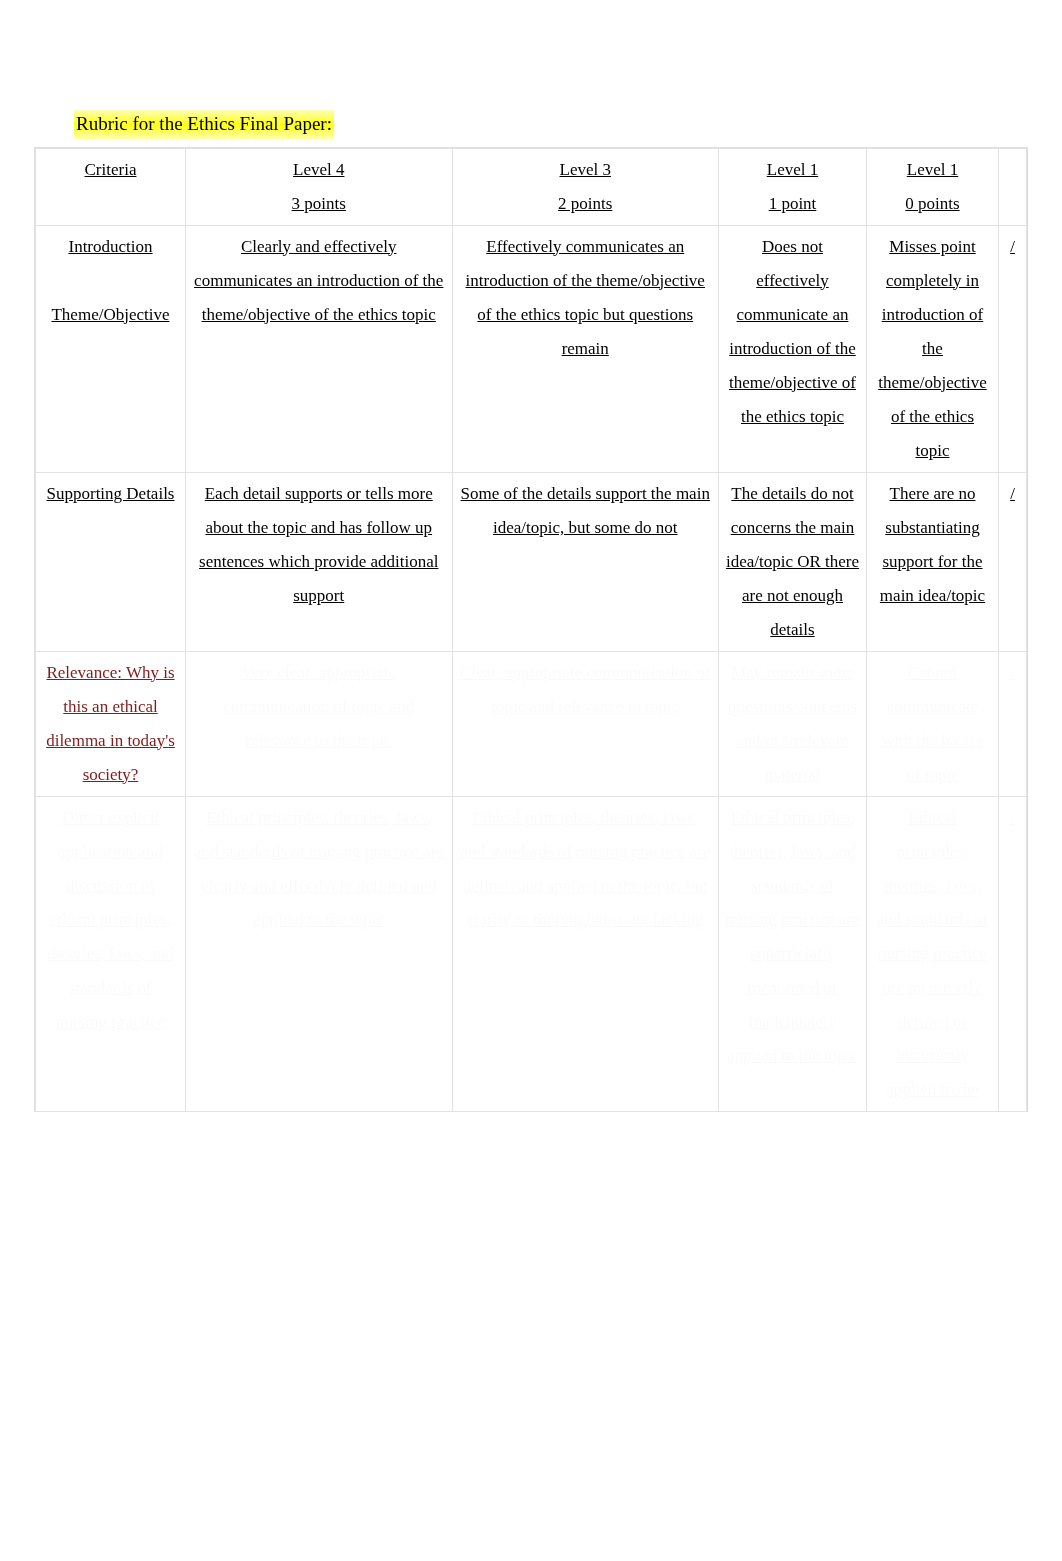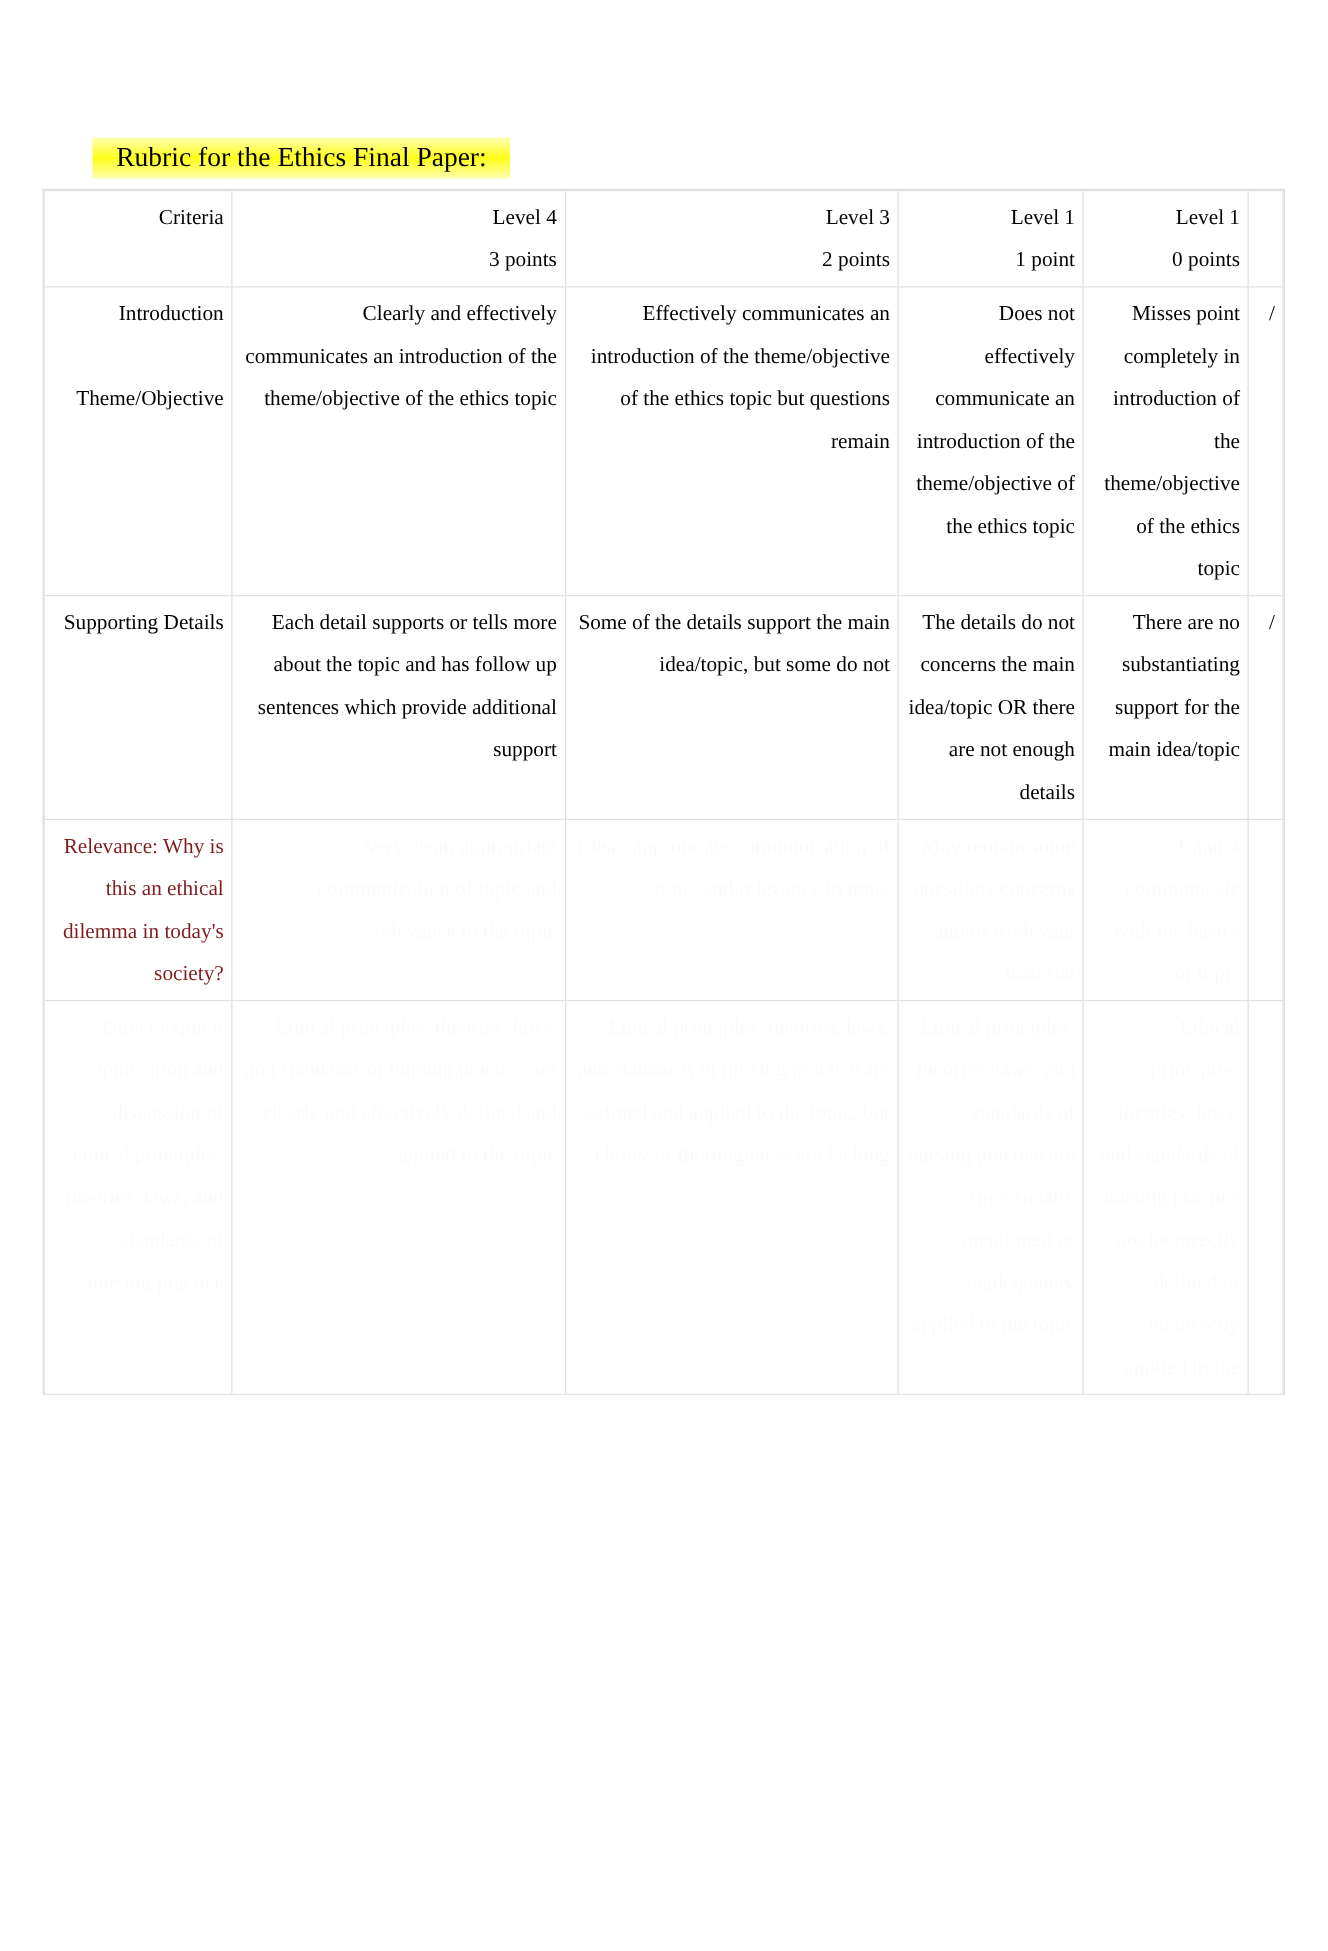--- a/index.html
+++ b/index.html
@@ -21,42 +21,43 @@
     }
     .header-block {
       margin-left: 40px;
       margin-bottom: 8px;
     }
     .course-line {
       font-size: 18px;
       padding: 0 2px;
     }
     .rubric-line {
-      font-size: 22px;
+      font-size: 19px;
       background: linear-gradient(to bottom, rgba(255,255,0,0.3), rgba(255,255,0,0.9), rgba(255,255,0,0.3));
       display: inline-block;
-      padding: 1px 19px;
+      padding: 1px 2px;
     }
     .rubric-outer {
       border: 1px solid #ddd;
       border-bottom: none;
     }
     table.rubric {
       border-collapse: collapse;
       width: 100%;
       table-layout: fixed;
     }
     table.rubric td, table.rubric th {
       border: 1px solid #e2e2e2;
       vertical-align: top;
-      text-align: right;
+      text-align: center;
       font-weight: normal;
       font-size: 17px;
       padding: 4px 6px;
       line-height: 2.0;
+      text-decoration: underline;
     }
     .col-criteria { width: 150px; }
     .col-level    { width: auto; }
     .col-l2       { width: 148px; }
     .col-l1       { width: 132px; }
     .col-score    { width: 28px; }
     .header-row td {
       line-height: 1.4;
     }
     .level-header {

